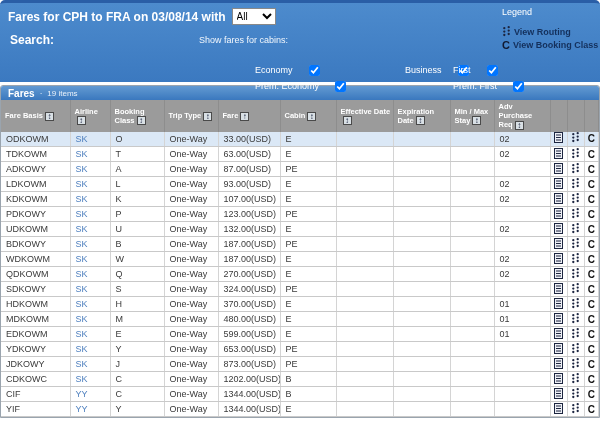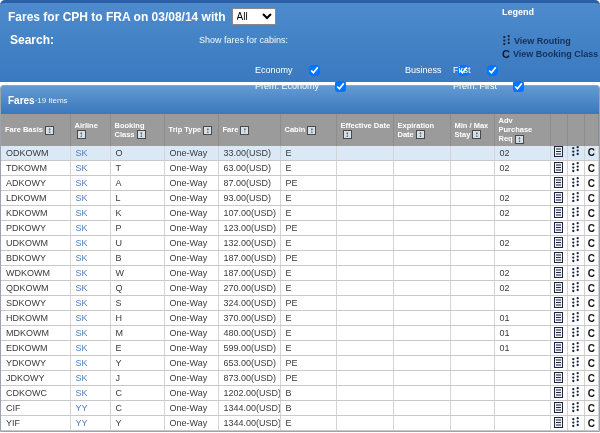--- a/index.html
+++ b/index.html
@@ -22,32 +22,32 @@
   .search-line  { color:#16335e; font-size:9px; line-height:12.5px; }
   .cabins-label { position:absolute; left:199px; top:32px; color:#f2f7fd; font-size:9px; }
   .cabin-grid {
     position:absolute; left:255px; top:28px;
     display:grid; grid-template-columns:150px 48px 46px; grid-auto-rows:16px;
   }
   .cabin-item { display:flex; justify-content:flex-start; align-items:center; gap:16px;margin-top:39px; }
   .cabin-item .cb-label { color:#fff; font-size:9px; white-space:nowrap; }
   .cabin-item input { width:11px; height:11px; margin:0; }
   .legend { position:absolute; left:502px; top:4px; }
-  .legend-title { color:#fff; font-weight:bold; font-size:9px; margin-bottom:17px; }
+  .legend-title { color:#fff; font-weight:normal; font-size:9px; margin-bottom:8px; }
   .legend-item { display:flex; align-items:center; gap:3px; height:13px; cursor:pointer; }
   .legend-item .lg-label { color:#14305c; font-size:9px; font-weight:bold; white-space:nowrap; }
 
   
   .table-wrap {
     margin-top:3px; width:600px; border:1px solid #9aa4ae;
     border-radius:3px 3px 0 0; background:#fff;
   }
   .fares-bar {
-    height:28px; background:linear-gradient(#639ad2, #3a78be);
-    display:flex; align-items:center; padding-left:7px; 
+    height:14px; background:linear-gradient(#639ad2, #3a78be);
+    display:flex; align-items:center; padding-left:7px; gap:5px;
     border-radius:2px 2px 0 0;
   }
   .fares-bar .fb-title { color:#fff; font-weight:bold; font-size:10px; }
   .fares-bar .fb-count { color:#e8f1fa; font-size:8px; }
 
   table { width:100%; border-collapse:collapse; table-layout:fixed; }
   th {
     background:#9b9b9b; color:#fff; font-size:7.5px; font-weight:bold;
     text-align:left; vertical-align:middle; padding:2px 2px 2px 4px;
     height:29px; border-right:1px solid #8d8d8d; line-height:9px;

